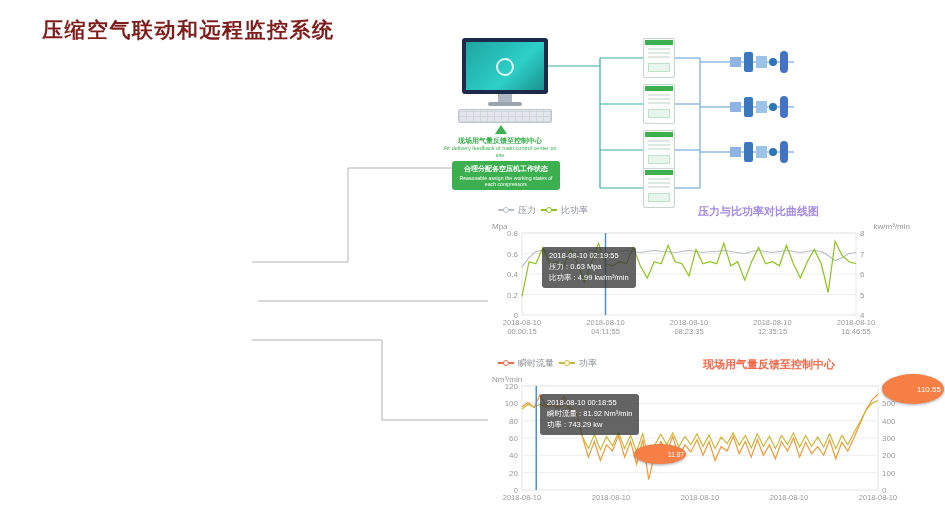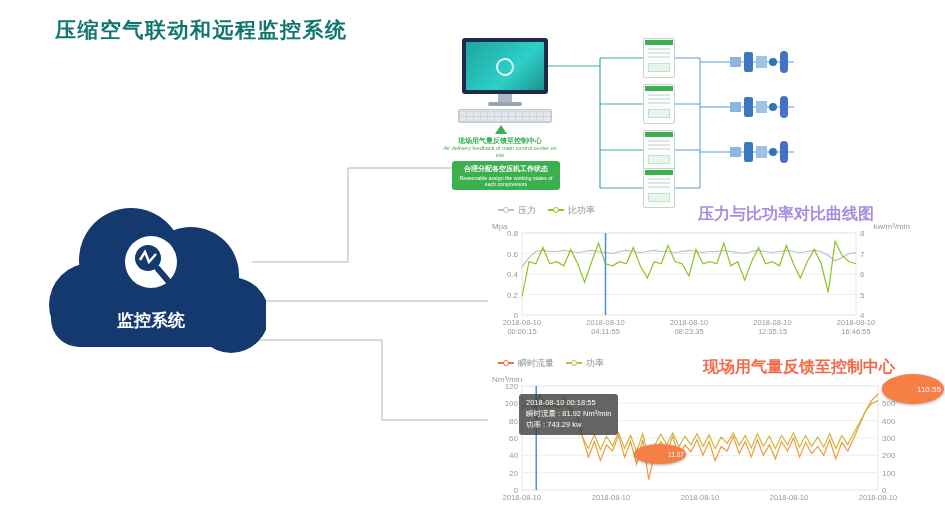--- a/index.html
+++ b/index.html
@@ -1,20 +1,20 @@
 <!DOCTYPE html>
 <html><head>
 <meta charset="utf-8">
 <style>
   html,body{margin:0;padding:0;background:#fff;}
   .stage{position:relative;width:945px;height:529px;background:#ffffff;overflow:hidden;
          font-family:"Liberation Sans",sans-serif;}
   
   .page-title{position:absolute;left:42px;top:16px;font-size:21px;font-weight:bold;
-              color:#0f766e;letter-spacing:1.5px;z-index:3;margin-left:13px;}
+              color:#7f1d1d;letter-spacing:1.5px;z-index:3;}
   
   .connectors{position:absolute;left:0;top:0;z-index:0;}
   
   .cloud-wrap{position:absolute;left:36px;top:190px;z-index:2;}
   
   .diagram{position:absolute;left:450px;top:25px;width:380px;height:195px;z-index:1;}
   .diagram-lines{position:absolute;left:0;top:0;}
   .monitor-screen{position:absolute;left:12px;top:13px;width:86px;height:56px;box-sizing:border-box;
       border:4px solid #1d2a4a;border-radius:3px;
       background:linear-gradient(135deg,#1fa5a0,#2dd0c8 60%,#1b938e);}
@@ -38,27 +38,27 @@
   .assign-cn{font-size:7px;font-weight:bold;}
   .assign-en{font-size:5.2px;line-height:1.2;margin-top:1px;}
   .comp{position:absolute;left:193px;width:32px;height:40px;box-sizing:border-box;
       background:#fdfdfd;border:1px solid #c8d4d0;border-radius:2px;}
   .comp-top{height:5px;background:#3cb04e;margin:1px;}
   .comp-vent{margin:3px 4px 0 4px;height:12px;
       background:repeating-linear-gradient(#dfe7e3 0 2px,transparent 2px 4px);}
   .comp-pad{margin:3px 4px 0 4px;height:9px;background:#e8f5ec;border:1px solid #bfe3c8;box-sizing:border-box;}
   
   .chart{position:absolute;z-index:1;}
-  .legend{position:absolute;left:10px;top:0;display:flex;gap:12px;align-items:center;height:14px;}
+  .legend{position:absolute;left:10px;top:0;display:flex;gap:5px;align-items:center;height:14px;}
   .legend-item{display:inline-flex;align-items:center;gap:4px;font-size:9px;cursor:pointer;}
   .legend-item .ltxt{color:#8a8f99;}
   .lmark{display:inline-block;width:16px;height:2px;background:currentColor;position:relative;}
   .lmark::after{content:'';position:absolute;left:5px;top:-2px;width:4px;height:4px;
       border:1px solid currentColor;border-radius:50%;background:#fff;}
-  .chart-title{position:absolute;top:1px;font-size:16px;font-weight:bold;}
+  .chart-title{position:absolute;top:1px;font-size:11px;font-weight:bold;}
   .plot{position:absolute;left:0;top:16px;}
   .tooltip{position:absolute;z-index:5;background:rgba(56,56,56,.78);color:#fff;
       font-size:7.5px;line-height:1.45;padding:4px 7px;border-radius:3px;white-space:nowrap;}
   .badge{position:absolute;background:#f57f45;color:#fff;border-radius:50%;z-index:4;
       display:flex;align-items:center;justify-content:center;box-shadow:0 1px 3px rgba(0,0,0,.35);padding-left:32px;}
   .badge-lg{width:30px;height:30px;font-size:8px;}
   .badge-sm{width:20px;height:20px;font-size:6.5px;}
 </style>
 </head>
 <body>
@@ -66,38 +66,20 @@
 <div class="stage">
 
   <div class="page-title">压缩空气联动和远程监控系统</div>
 
   <svg class="connectors" width="945" height="529">
     <path d="M252,262 L348,262 L348,168 L452,168" fill="none" stroke="#b3b3b3" stroke-width="1"></path>
     <path d="M258,301 L488,301" fill="none" stroke="#b3b3b3" stroke-width="1"></path>
     <path d="M252,340 L382,340 L382,420 L488,420" fill="none" stroke="#b3b3b3" stroke-width="1"></path>
   </svg>
 
-  <div class="cloud-wrap">
-    <svg width="230" height="170">
-      <g fill="#14396e">
-        <circle cx="55" cy="115" r="42"></circle>
-        <circle cx="95" cy="70" r="52"></circle>
-        <circle cx="155" cy="85" r="48"></circle>
-        <circle cx="195" cy="125" r="38"></circle>
-        <rect x="15" y="95" width="200" height="62" rx="28"></rect>
-      </g>
-      <g>
-        <circle cx="115" cy="72" r="26" fill="#ffffff"></circle>
-        <circle cx="112" cy="68" r="13" fill="#14396e"></circle>
-        <polyline points="104,70 109,62 113,72 120,64" fill="none" stroke="#ffffff" stroke-width="2.5"></polyline>
-        <line x1="122" y1="79" x2="133" y2="92" stroke="#14396e" stroke-width="6" stroke-linecap="round"></line>
-      </g>
-      <text x="115" y="136" text-anchor="middle" font-size="17" font-weight="bold" fill="#ffffff" font-family="Liberation Sans,sans-serif">监控系统</text>
-    </svg>
-  </div>
 
   <div class="diagram">
     <svg class="diagram-lines" width="380" height="195">
 
       <g stroke="#3aaba3" stroke-width="1.2" fill="none">
         <path d="M98,41 H150"></path>
         <path d="M150,33 V163"></path>
         <path d="M150,33 H193"></path>
           <path d="M150,79 H193"></path>
         <path d="M150,125 H193"></path>
@@ -215,20 +197,25 @@
           <text x="201" y="106" font-size="7.5" fill="#999" text-anchor="middle">2018-08-10</text>
           <text x="201" y="115" font-size="7.5" fill="#999" text-anchor="middle">08:23:35</text>
           <text x="284.5" y="106" font-size="7.5" fill="#999" text-anchor="middle">2018-08-10</text>
           <text x="284.5" y="115" font-size="7.5" fill="#999" text-anchor="middle">12:35:15</text>
           <text x="368" y="106" font-size="7.5" fill="#999" text-anchor="middle">2018-08-10</text>
           <text x="368" y="115" font-size="7.5" fill="#999" text-anchor="middle">16:46:55</text>
           <polyline points="34.0,47.8 41.0,38.6 47.9,32.5 54.9,31.4 61.8,32.5 68.8,32.5 75.8,31.4 82.7,32.5 89.7,33.5 96.6,32.5 103.6,31.4 110.5,32.5 117.5,33.5 124.5,34.5 131.4,32.5 138.4,31.4 145.3,32.5 152.3,33.5 159.3,32.5 166.2,31.4 173.2,32.5 180.1,32.5 187.1,33.5 194.0,32.5 201.0,31.4 208.0,32.5 214.9,33.5 221.9,32.5 228.8,32.5 235.8,31.4 242.8,32.5 249.7,33.5 256.7,34.5 263.6,32.5 270.6,31.4 277.5,32.5 284.5,33.5 291.5,32.5 298.4,31.4 305.4,32.5 312.3,33.5 319.3,32.5 326.3,31.4 333.2,32.5 340.2,36.6 347.1,41.7 354.1,38.6 361.0,34.5 368.0,33.5" fill="none" stroke="#b9bec7" stroke-width="1.2"></polyline>
           <polyline points="34.0,77.5 41.0,42.7 47.9,44.8 54.9,28.4 61.8,44.8 68.8,42.7 75.8,46.8 82.7,30.4 89.7,44.8 96.6,63.2 103.6,42.7 110.5,24.3 117.5,44.8 124.5,46.8 131.4,42.7 138.4,44.8 145.3,28.4 152.3,46.8 159.3,59.1 166.2,42.7 173.2,44.8 180.1,26.3 187.1,42.7 194.0,44.8 201.0,57.0 208.0,30.4 214.9,44.8 221.9,42.7 228.8,44.8 235.8,24.3 242.8,46.8 249.7,42.7 256.7,61.1 263.6,42.7 270.6,28.4 277.5,44.8 284.5,42.7 291.5,46.8 298.4,26.3 305.4,44.8 312.3,59.1 319.3,42.7 326.3,30.4 333.2,44.8 340.2,73.5 347.1,22.2 354.1,36.5 361.0,42.7 368.0,44.8" fill="none" stroke="#8fc31f" stroke-width="1.2"></polyline>
           <line x1="117.5" y1="14" x2="117.5" y2="96" stroke="#4a90d9" stroke-width="1.5"></line>
         </svg></div>
+    <div class="tooltip" style="left:54px;top:44px">
+      <div>2018-08-10 02:19:55</div>
+      <div>压力 : 0.63 Mpa</div>
+      <div>比功率 : 4.99 kw/m³/min</div>
+    </div>
   </div>
 
   <div class="chart" style="left:488px;top:356px;width:424px;height:152px">
     <div class="legend">
         <span class="legend-item" style="color:#f4694b">
           <span class="lmark"></span>
           <span class="ltxt">瞬时流量</span>
         </span>
         <span class="legend-item" style="color:#cdb83d">
           <span class="lmark"></span>
@@ -261,21 +248,21 @@
           <text x="4" y="10" font-size="8" fill="#999">Nm³/min</text>
           <text x="34" y="128" font-size="7.5" fill="#999" text-anchor="middle">2018-08-10</text>
           <text x="123" y="128" font-size="7.5" fill="#999" text-anchor="middle">2018-08-10</text>
           <text x="212" y="128" font-size="7.5" fill="#999" text-anchor="middle">2018-08-10</text>
           <text x="301" y="128" font-size="7.5" fill="#999" text-anchor="middle">2018-08-10</text>
           <text x="390" y="128" font-size="7.5" fill="#999" text-anchor="middle">2018-08-10</text>
           <polyline points="34.0,34.8 40.0,30.5 46.1,35.7 52.1,22.7 58.1,33.9 64.2,32.2 70.2,34.8 76.2,24.4 82.3,36.5 88.3,40.0 94.3,64.3 100.4,85.1 106.4,69.5 112.4,88.5 118.5,72.9 124.5,79.0 130.5,63.4 136.6,85.1 142.6,69.5 148.6,92.0 154.7,67.7 160.7,107.6 166.7,81.6 172.8,69.5 178.8,79.9 184.8,64.3 190.9,85.1 196.9,72.9 202.9,79.9 209.0,67.7 215.0,83.3 221.1,69.5 227.1,88.5 233.1,74.7 239.2,79.0 245.2,64.3 251.2,81.6 257.3,69.5 263.3,85.1 269.3,67.7 275.4,83.3 281.4,72.9 287.4,86.8 293.5,69.5 299.5,79.0 305.5,66.0 311.6,85.1 317.6,70.3 323.6,81.6 329.7,74.7 335.7,83.3 341.7,67.7 347.8,86.8 353.8,70.3 359.8,79.0 365.9,66.0 371.9,52.1 377.9,38.3 384.0,27.9 390.0,22.2" fill="none" stroke="#f29a3a" stroke-width="1.2"></polyline>
           <polyline points="34.0,36.9 40.0,32.5 46.1,34.8 52.1,32.4 58.1,35.1 64.2,33.4 70.2,36.2 76.2,33.1 82.3,36.9 88.3,40.0 94.3,64.3 100.4,76.4 106.4,62.5 112.4,77.8 118.5,64.6 124.5,73.8 130.5,60.5 136.6,76.4 142.6,63.4 148.6,79.5 154.7,61.7 160.7,86.8 166.7,73.3 172.8,62.2 178.8,72.6 184.8,60.8 190.9,74.7 196.9,64.3 202.9,72.6 209.0,61.7 215.0,74.3 221.1,62.9 227.1,76.7 233.1,65.1 239.2,71.5 245.2,60.8 251.2,73.3 257.3,63.4 263.3,76.1 269.3,61.7 275.4,74.3 281.4,64.3 287.4,76.7 293.5,63.4 299.5,72.6 305.5,60.8 311.6,75.0 317.6,63.4 323.6,74.3 329.7,65.1 335.7,75.0 341.7,61.7 347.8,76.7 353.8,63.4 359.8,72.6 365.9,60.8 371.9,50.1 377.9,38.3 384.0,31.3 390.0,28.6" fill="none" stroke="#cdb83d" stroke-width="1.2"></polyline>
           <line x1="48.24" y1="14" x2="48.24" y2="118" stroke="#4a90d9" stroke-width="1.5"></line>
         </svg></div>
-    <div class="tooltip" style="left:31px;top:38px">
+    <div class="tooltip" style="left:52px;top:38px">
       <div>2018-08-10 00:18:55</div>
       <div>瞬时流量 : 81.92 Nm³/min</div>
       <div>功率 : 743.29 kw</div>
     </div>
     <div class="badge badge-lg" style="left:394px;top:18px">110.55</div>
     <div class="badge badge-sm" style="left:146px;top:88px">11.87</div>
   </div>
 
 </div>
 

